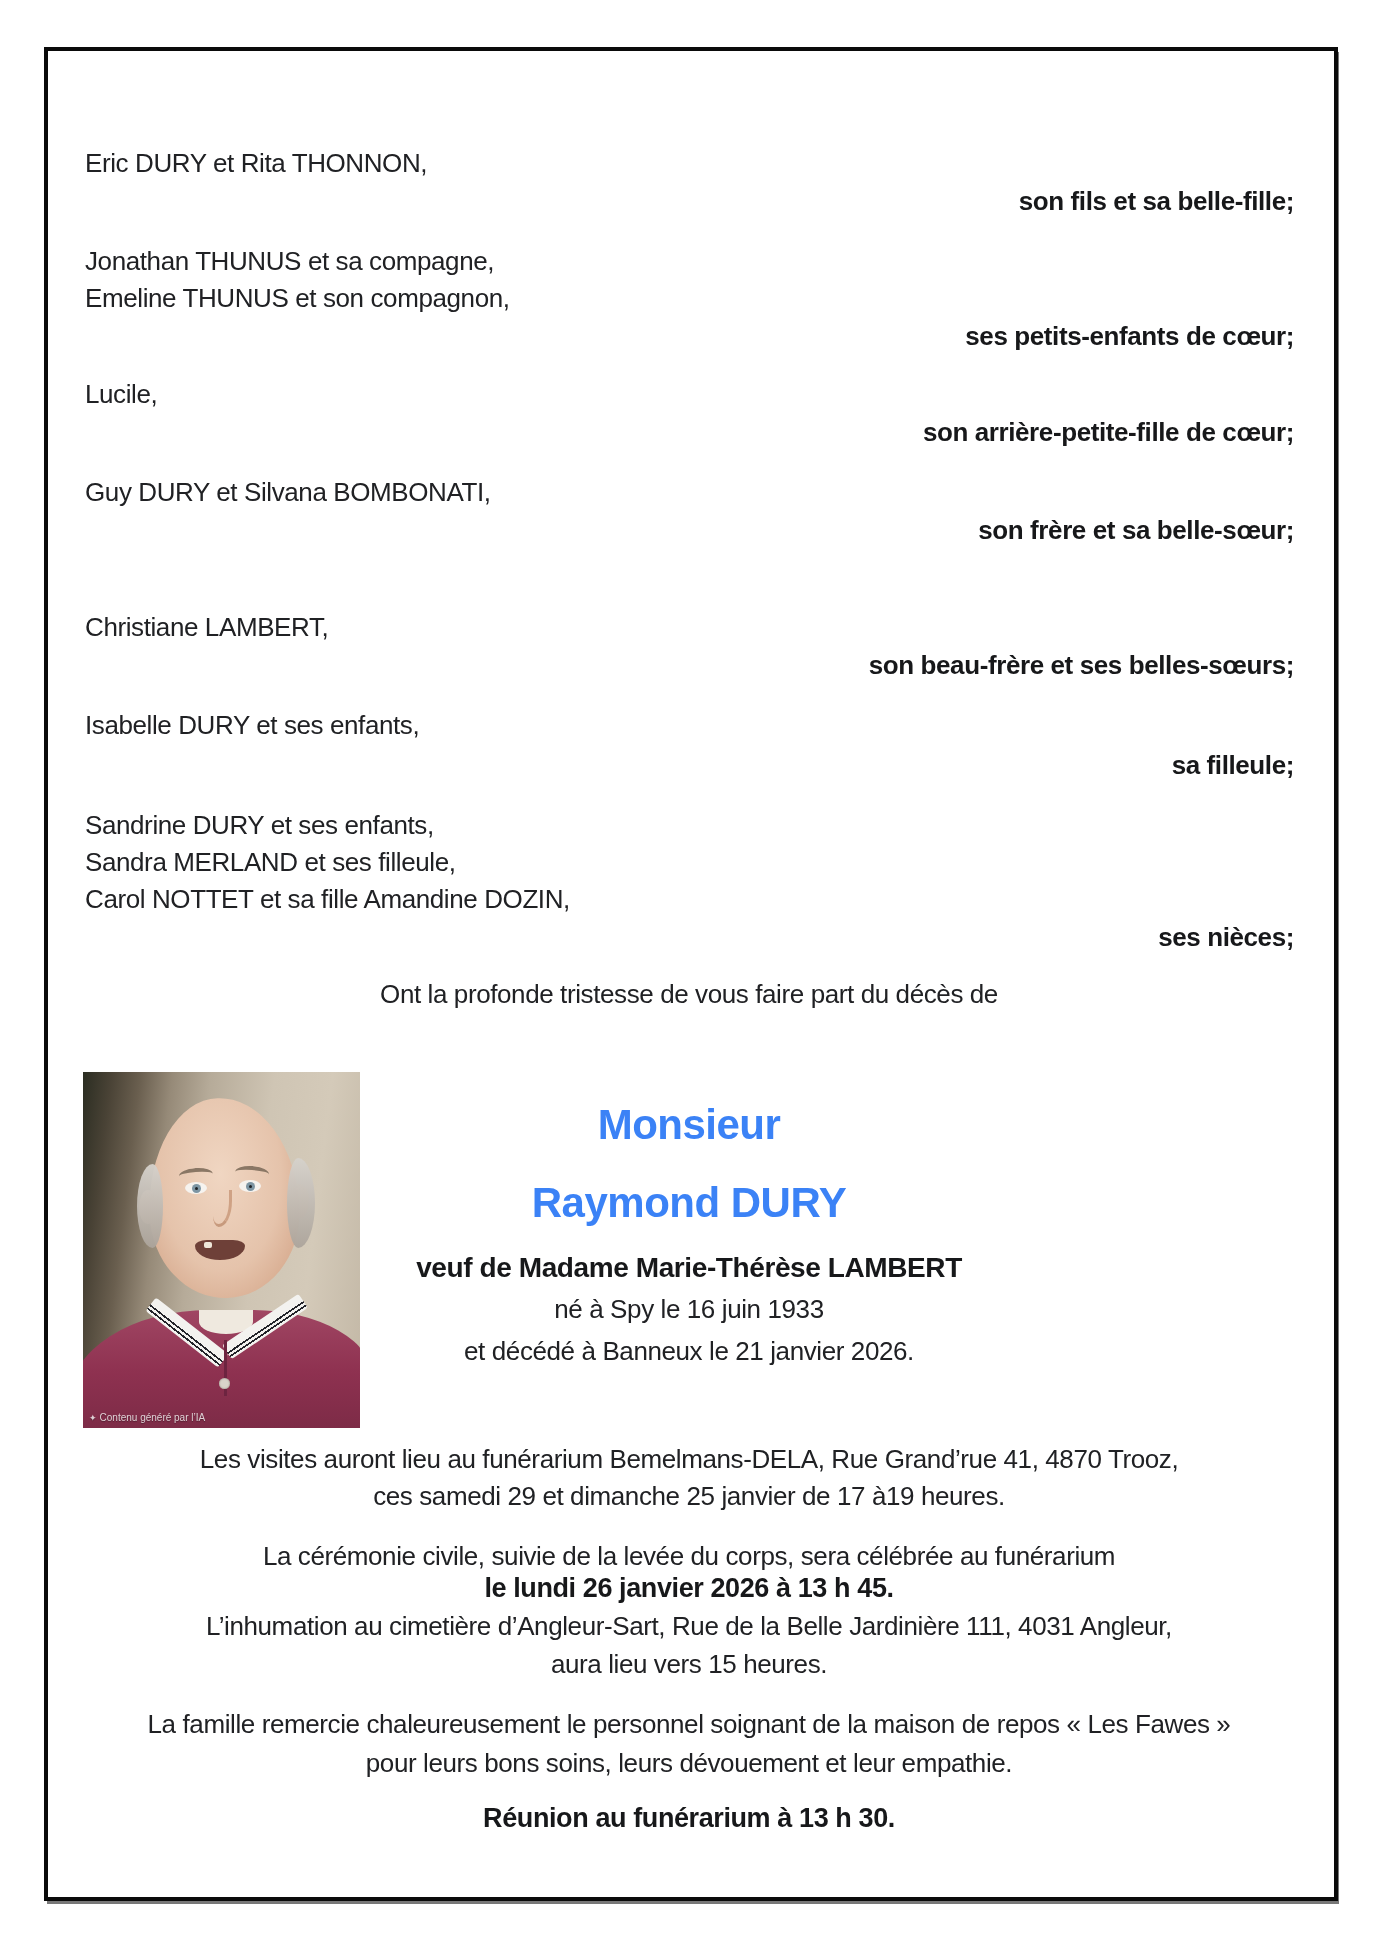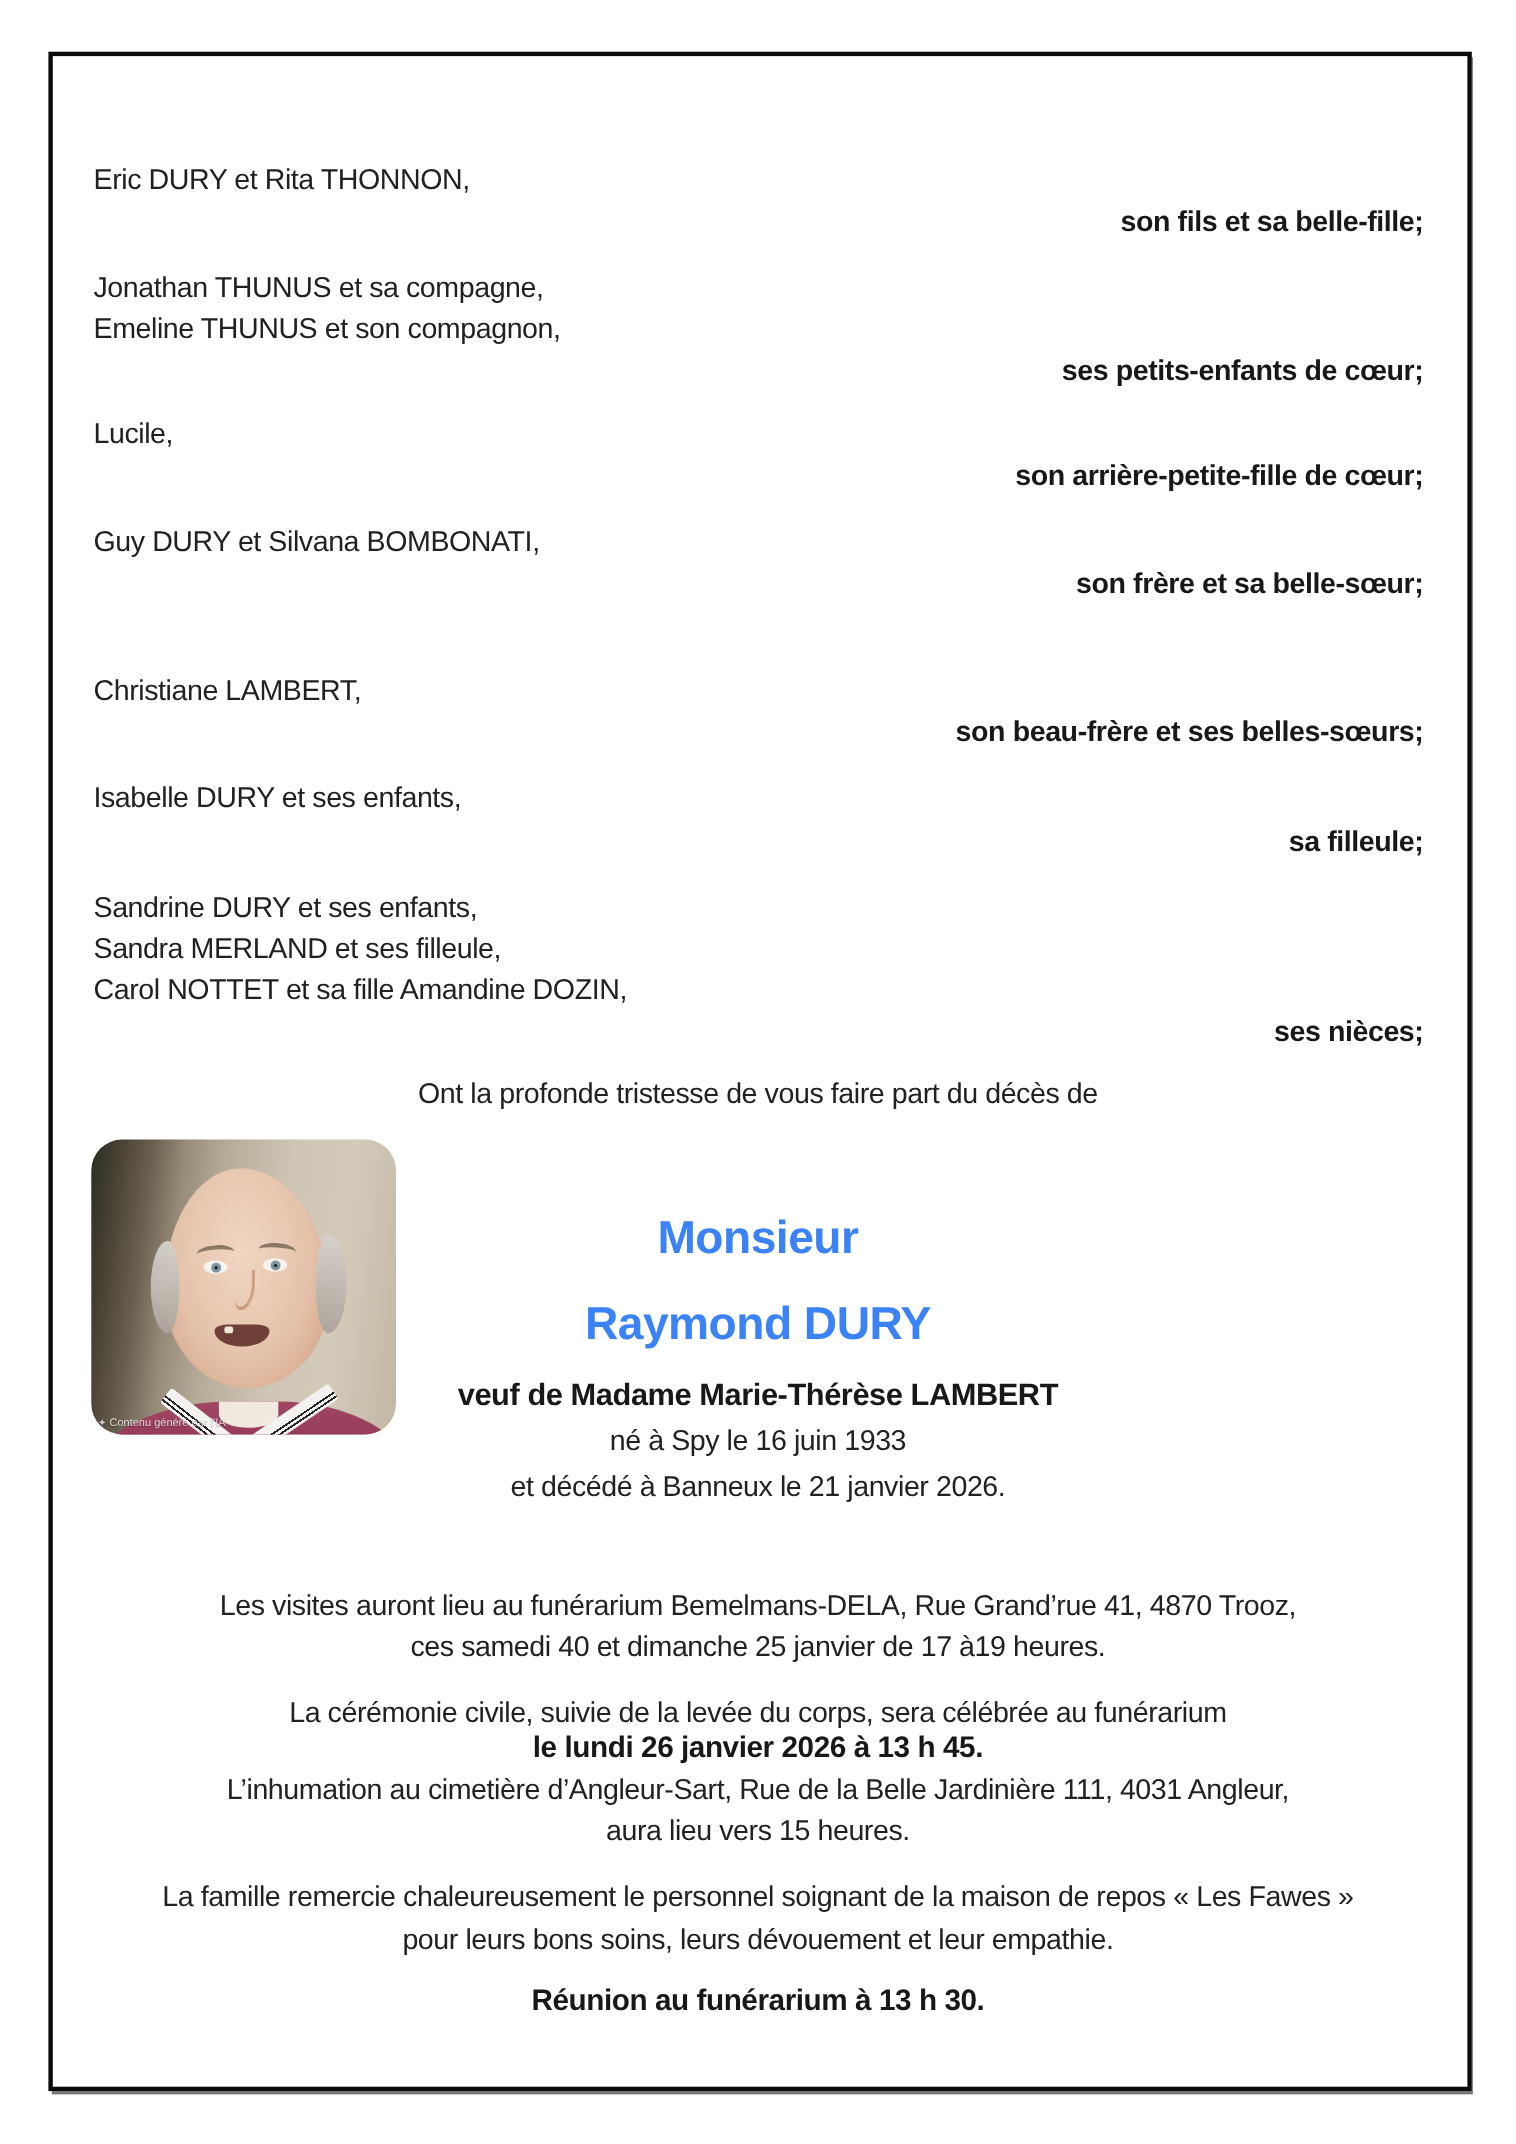--- a/index.html
+++ b/index.html
@@ -27,24 +27,23 @@
   .l{left:85px;}
   .r{right:84px;font-weight:700;color:#17181a;}
   .c{left:0;width:1378px;text-align:center;white-space:nowrap;}
   .big{font-size:42px;line-height:46px;font-weight:700;letter-spacing:-0.5px;color:#3b82f6;}
   .subbold{font-size:28px;font-weight:700;color:#17181a;}
   .bold{font-weight:700;color:#17181a;}
   .meet{font-size:27px;font-weight:700;color:#17181a;
         text-decoration-thickness:2.5px;text-underline-offset:6px;}
   
   #photo{
-    position:absolute;left:83px;top:1036px;width:277px;height:268px;
+    position:absolute;left:83px;top:1072px;width:277px;height:356px;
     overflow:hidden;
     background:linear-gradient(97deg,#2b2d22 0%,#4a4336 9%,#6a5f4f 18%,#968a78 28%,#b6ab99 40%,#cfc5b4 60%,#d4cab9 78%,#c2b7a5 100%);
-    border-radius:28px;
   }
   .head{
     position:absolute;left:66px;top:26px;width:150px;height:200px;
     background:radial-gradient(ellipse at 48% 38%,#f0d6c2 0%,#e5c3ab 55%,#d3a487 90%);
     border-radius:48% 52% 50% 50% / 57% 57% 43% 43%;
     transform:rotate(-2deg);
   }
   .hair{position:absolute;background:linear-gradient(180deg,#d6d2cc,#aca49b);opacity:.95;}
   .hair.hl{left:54px;top:92px;width:26px;height:84px;border-radius:60% 40% 40% 60%/50%;}
   .hair.hr{left:204px;top:86px;width:28px;height:90px;border-radius:40% 60% 60% 40%/50%;}
@@ -141,21 +140,21 @@
     <div class="nose"></div>
     <div class="mouth">
         <div class="tooth"></div>
       </div>
     <div class="watermark">
       <span class="spark">✦</span><span>Contenu généré par l’IA</span>
     </div>
   </div>
 
   <div class="line c" style="top:1444px">Les visites auront lieu au funérarium Bemelmans-DELA, Rue Grand’rue 41, 4870 Trooz,</div>
-  <div class="line c" style="top:1481px">ces samedi 40 et dimanche 25 janvier de 17 à19 heures.</div>
+  <div class="line c" style="top:1481px">ces samedi 29 et dimanche 25 janvier de 17 à19 heures.</div>
   <div class="line c" style="top:1541px">La cérémonie civile, suivie de la levée du corps, sera célébrée au funérarium</div>
   <div class="line c bold" style="top:1573px;font-size:27px">le lundi 26 janvier 2026 à 13 h 45.</div>
   <div class="line c" style="top:1611px">L’inhumation au cimetière d’Angleur-Sart, Rue de la Belle Jardinière 111, 4031 Angleur,</div>
   <div class="line c" style="top:1649px">aura lieu vers 15 heures.</div>
   <div class="line c" style="top:1709px">La famille remercie chaleureusement le personnel soignant de la maison de repos « Les Fawes »</div>
   <div class="line c" style="top:1748px">pour leurs bons soins, leurs dévouement et leur empathie.</div>
   <div class="line c meet" style="top:1803px">Réunion au funérarium à 13 h 30.</div>
 </div>
 
 </body></html>

